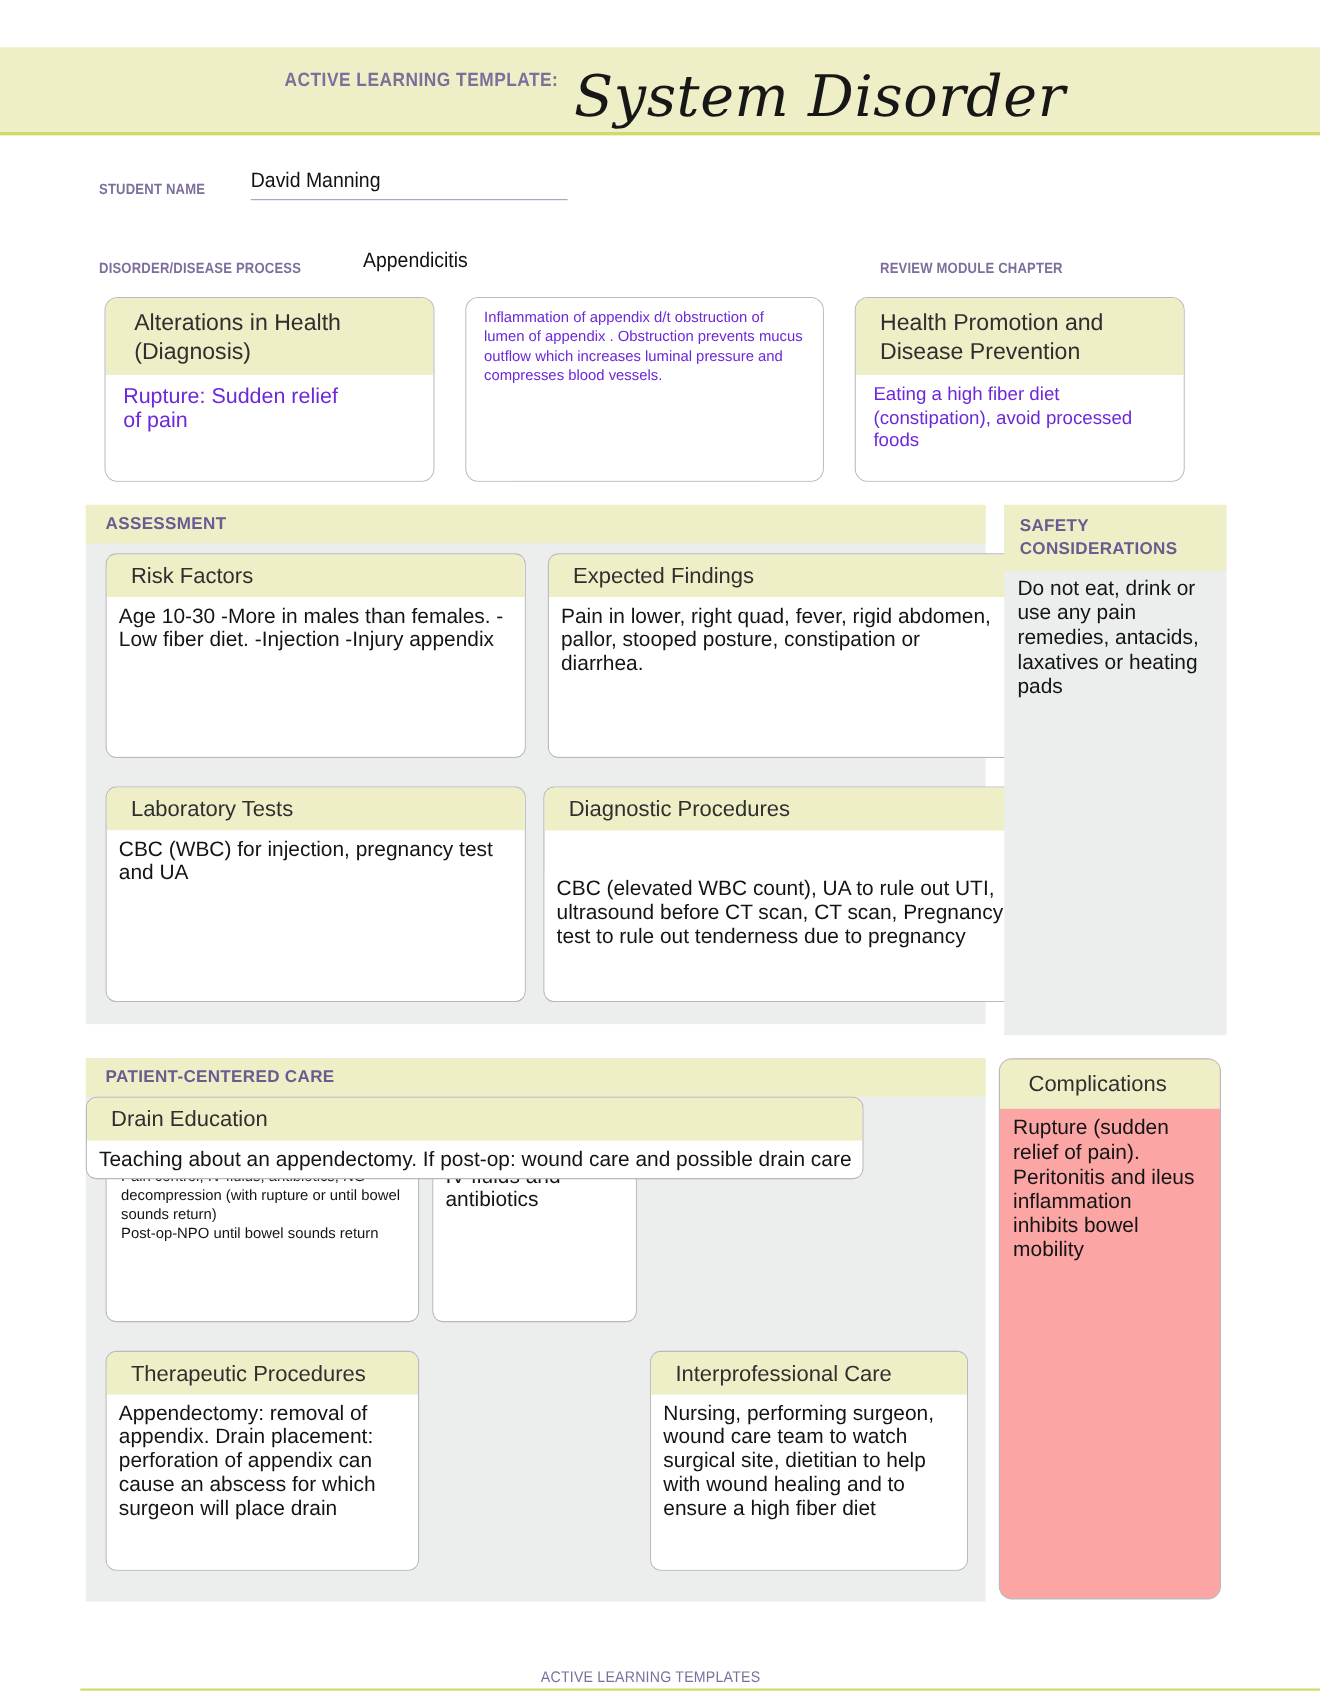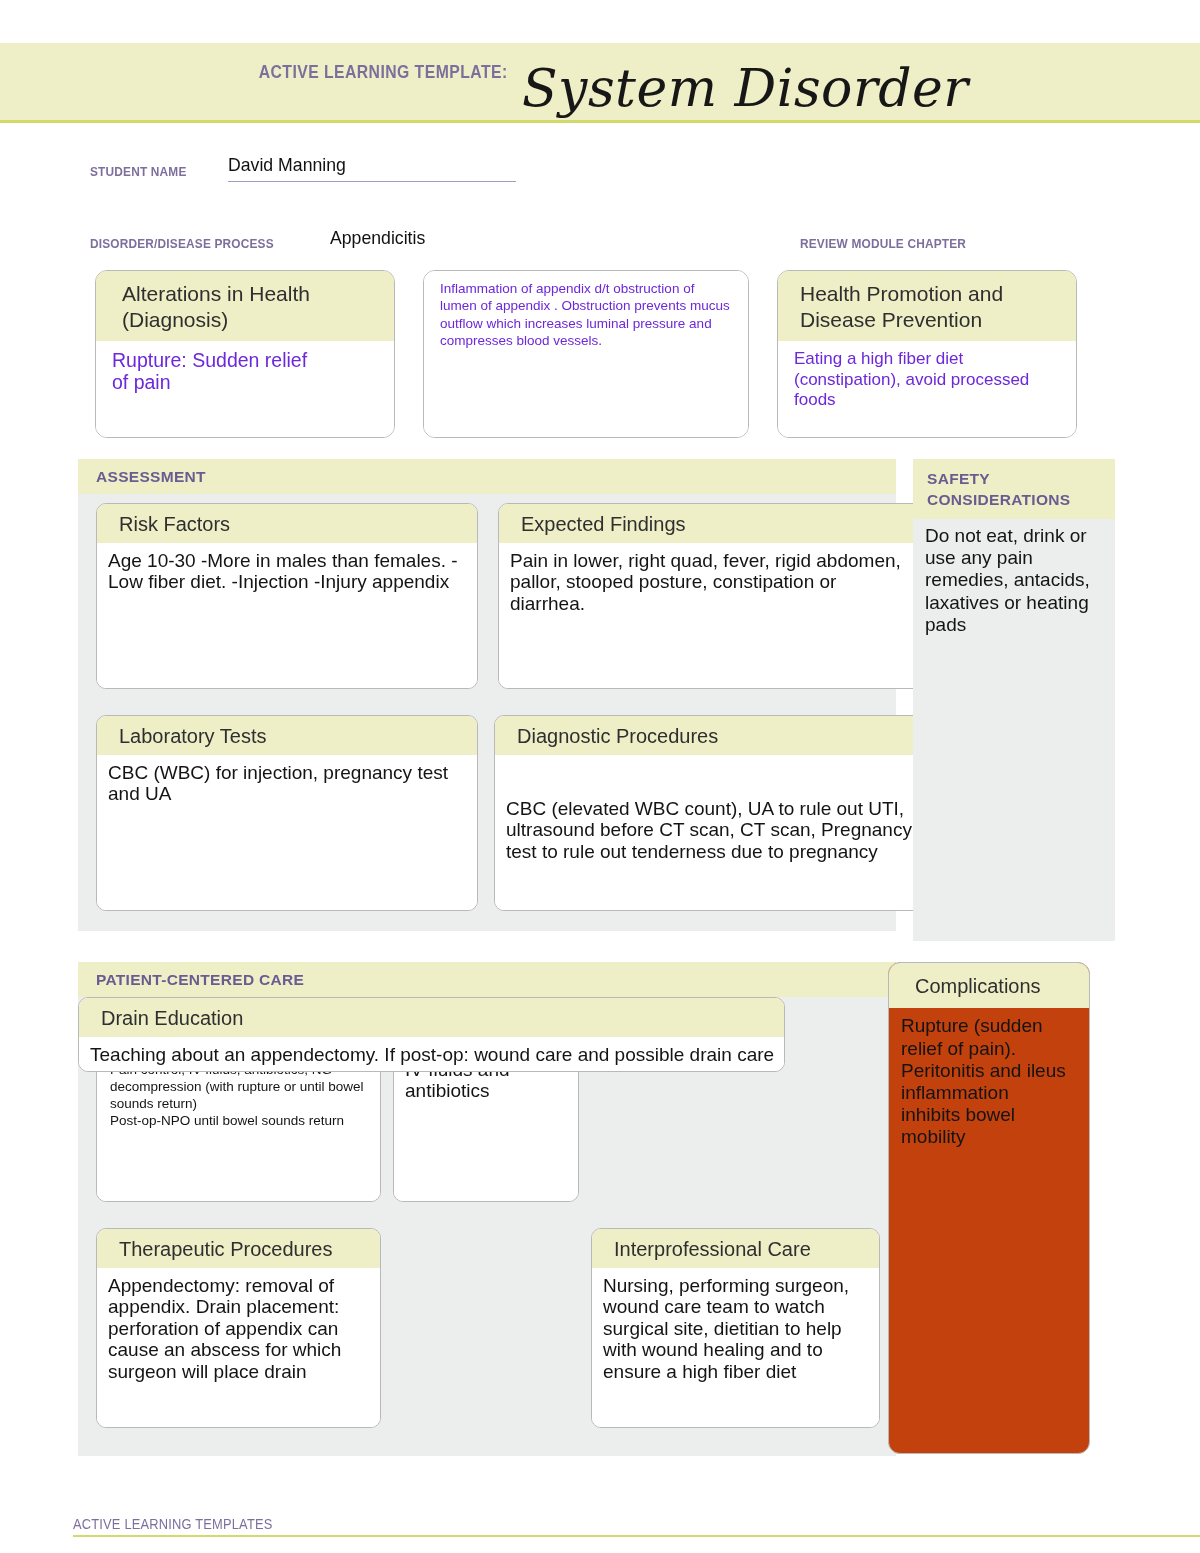--- a/index.html
+++ b/index.html
@@ -205,23 +205,23 @@
   #panel-safety .safety-body {
     padding: 6px 6px 6px 12px;
     font-size: 19px;
     line-height: 1.17;
     color: #141414;
     white-space: pre-line;
   }
 
   #card-complications {
     position: absolute;
-    left: 888px; top: 962px;
+    left: 908px; top: 962px;
     width: 202px; height: 492px;
-    background: #c2410c;
+    background: #fca5a5;
     border: 1px solid #b9b9b9;
     border-radius: 12px;
     overflow: hidden;
     display: flex;
     flex-direction: column;
   }
   #card-complications .card-head {
     padding: 11px 8px 10px 26px;
     font-size: 20px;
   }
@@ -233,20 +233,21 @@
     color: #141414;
     white-space: pre;
     overflow: hidden;
   }
 
   
   .footer {
     position: absolute;
     left: 73px; top: 1516px;
     width: 1127px;
+    text-align: center;
   }
   .footer-text {
     font-size: 14px;
     color: #7d6f9c;
     letter-spacing: .2px;
     font-weight: 500;
     transform: scaleX(.92);
     transform-origin: left center;
     white-space: nowrap;
   }

